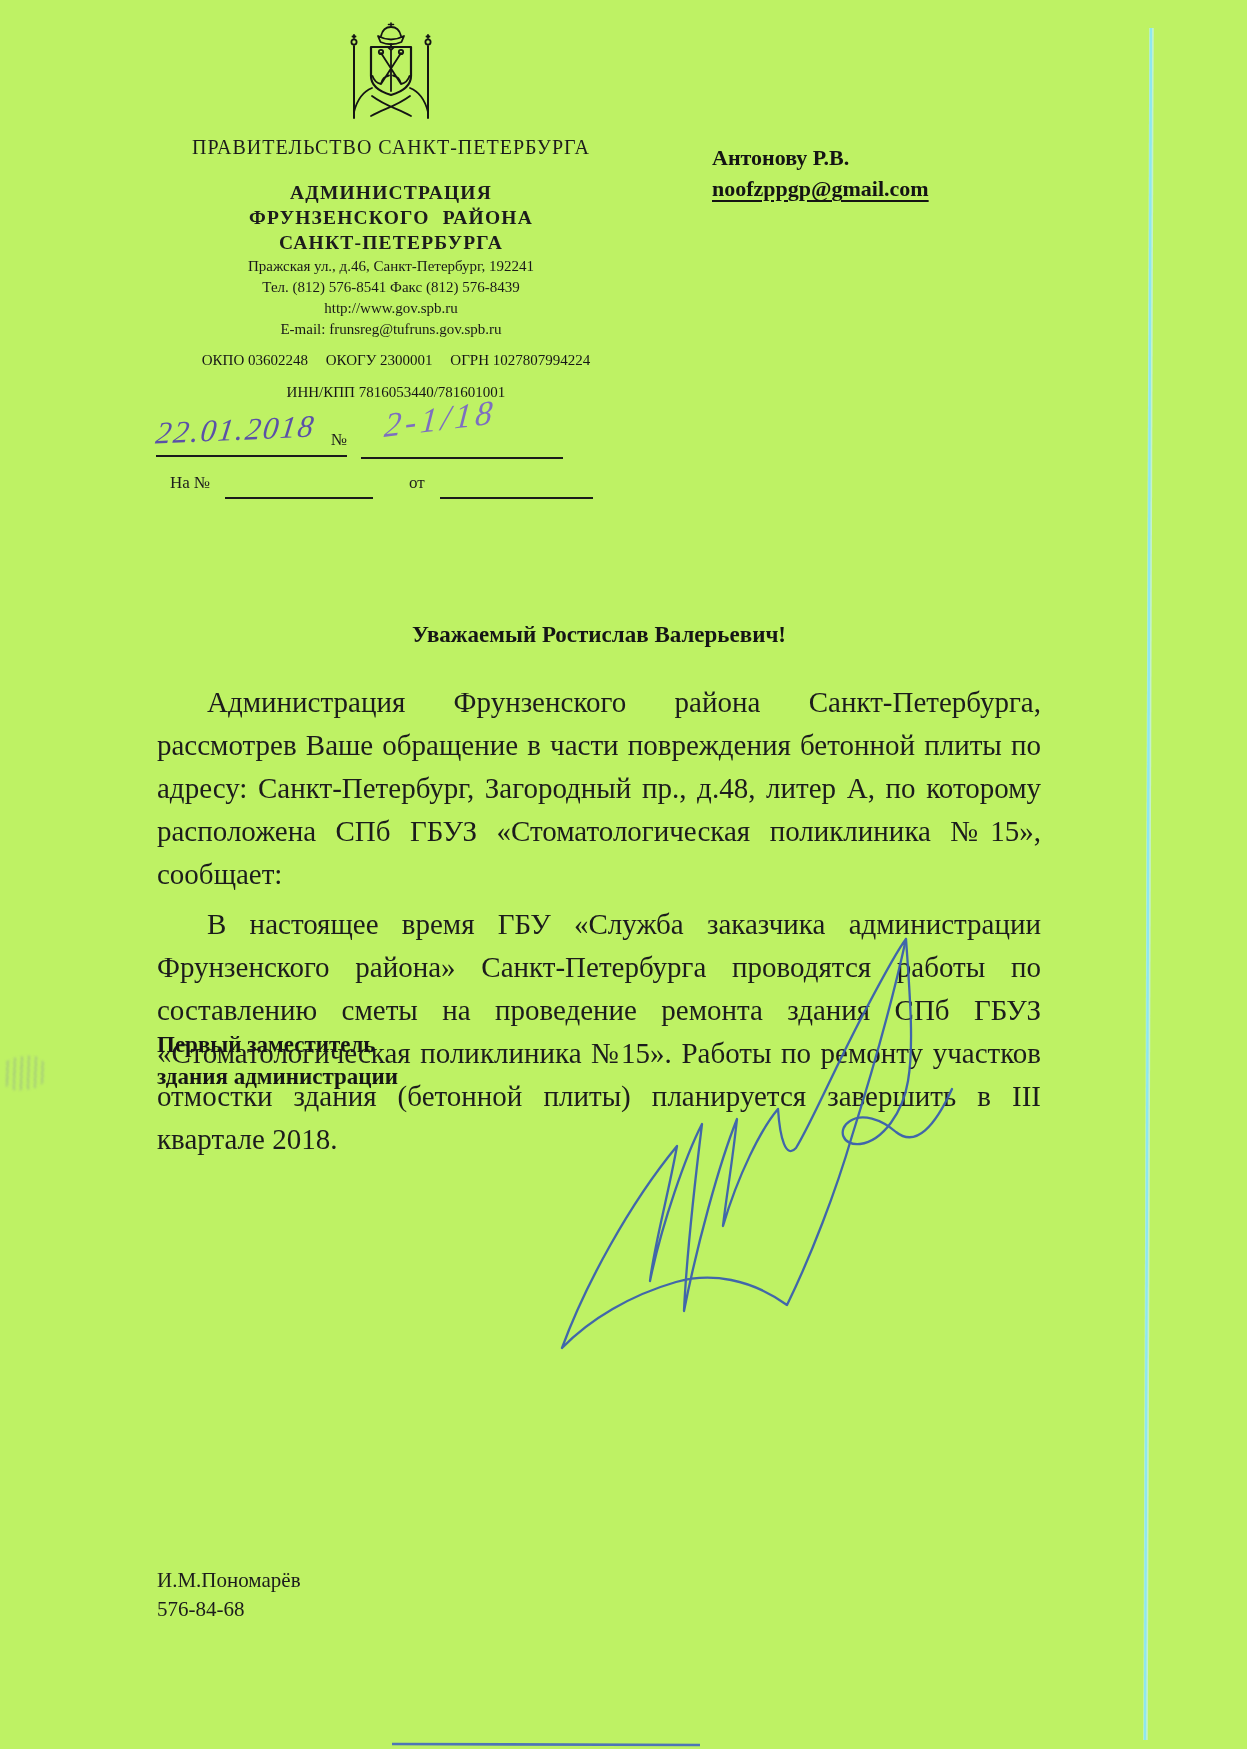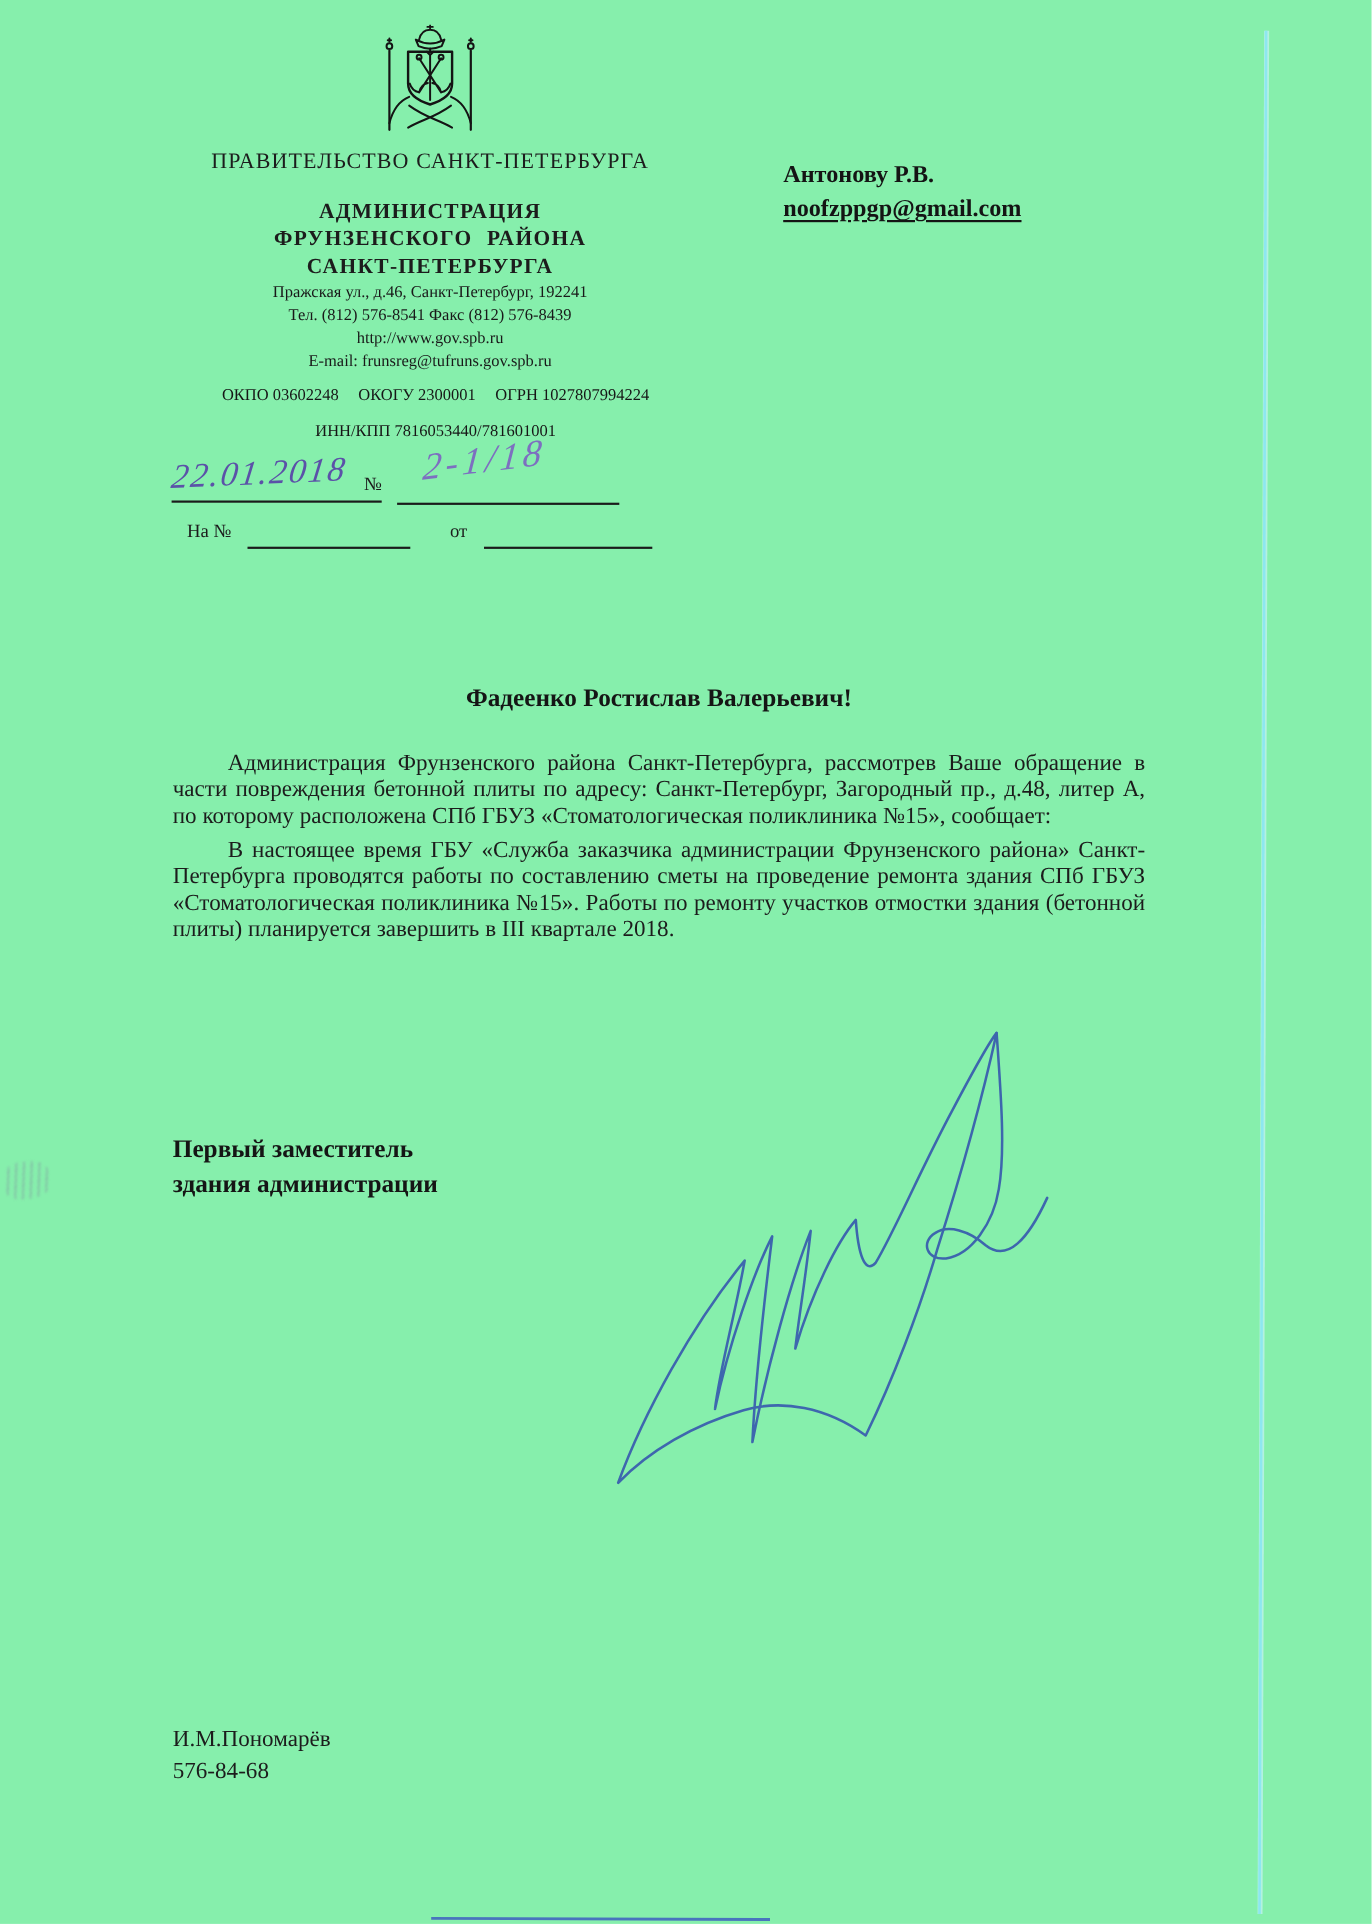--- a/index.html
+++ b/index.html
@@ -1,18 +1,18 @@
 <!DOCTYPE html>
 <html><head>
 <meta charset="utf-8">
 <style>
   html,body { margin:0; padding:0; background:#ffffff; }
   .page {
     position:relative; width:1247px; height:1749px;
-    background:#86efac; overflow:hidden;
+    background:#bef264; overflow:hidden;
     font-family:"Liberation Serif", serif; color:#1c1c1c;
   }
   
   .coat { position:absolute; left:341px; top:22px; }
   .gov-title {
     position:absolute; left:150px; top:136px; width:482px;
     text-align:center; font-size:20px; letter-spacing:1px; white-space:nowrap;
   }
   .org-block {
     position:absolute; left:150px; top:180px; width:482px;
@@ -60,21 +60,21 @@
   .recipient-email {
     text-decoration:underline; text-decoration-thickness:2px; text-underline-offset:4px;
   }
   
   .salutation {
     position:absolute; left:157px; top:622px; width:884px;
     text-align:center; font-weight:bold; font-size:23px; color:#151515;
   }
   .body-text {
     position:absolute; left:157px; top:681px; width:884px;
-    font-size:21px; line-height:24px; text-align:justify;
+    font-size:29px; line-height:43px; text-align:justify;
   }
   .body-text p { margin:0 0 7px 0; text-indent:50px; }
   
   .sig-title {
     position:absolute; left:157px; top:1029px;
     font-weight:bold; font-size:23px; line-height:32px; color:#151515;
   }
   .signer {
     position:absolute; left:700px; top:1061px; width:341px;
     text-align:right; font-weight:bold; font-size:23px; color:#151515;
@@ -155,21 +155,21 @@
   <span class="na-label">На №</span>
   <div class="uline ul-na"></div>
   <span class="ot-label">от</span>
   <div class="uline ul-ot"></div>
 
   <div class="recipient">
     <div>Антонову Р.В.</div>
     <div class="recipient-email">noofzppgp@gmail.com</div>
   </div>
 
-  <div class="salutation">Фадеенко Ростислав Валерьевич!</div>
+  <div class="salutation">Уважаемый Ростислав Валерьевич!</div>
 
   <div class="body-text">
     <p>Администрация Фрунзенского района Санкт-Петербурга, рассмотрев Ваше обращение в части  повреждения бетонной плиты  по адресу: Санкт-Петербург, Загородный пр., д.48, литер А, по которому расположена СПб ГБУЗ «Стоматологическая поликлиника №15», сообщает:</p>
     <p>В настоящее время ГБУ «Служба заказчика  администрации Фрунзенского района»  Санкт-Петербурга  проводятся  работы  по  составлению  сметы на проведение ремонта здания СПб ГБУЗ «Стоматологическая поликлиника №15». Работы по ремонту участков отмостки здания (бетонной плиты) планируется завершить в  III квартале 2018.</p>
   </div>
 
   <div class="sig-title">
     <div>Первый заместитель</div>
     <div>здания администрации</div>
   </div>

